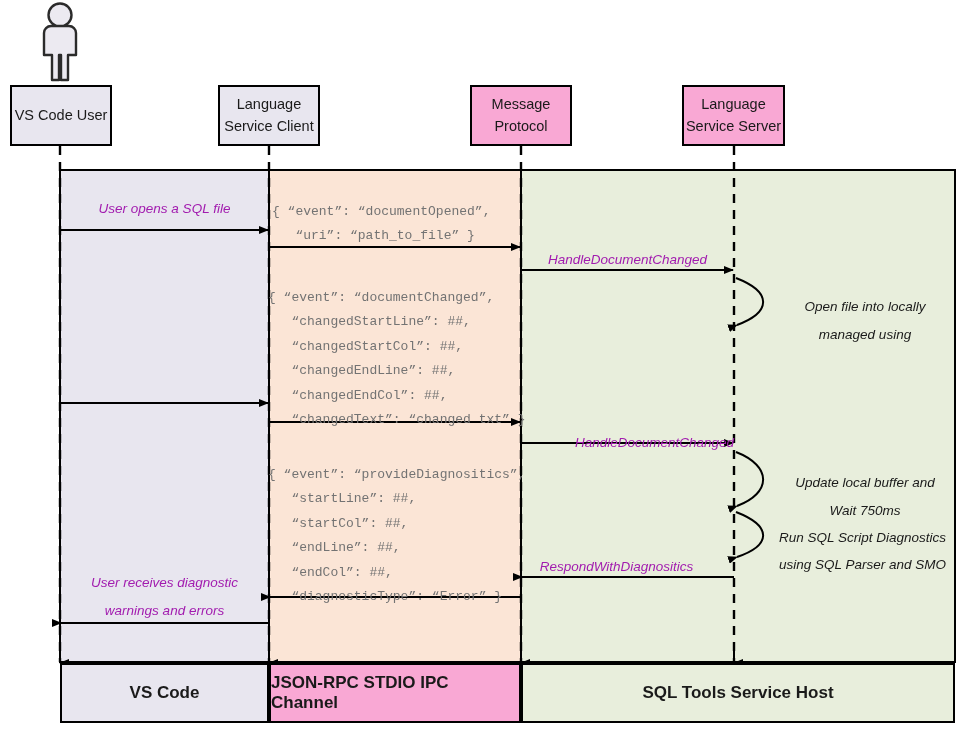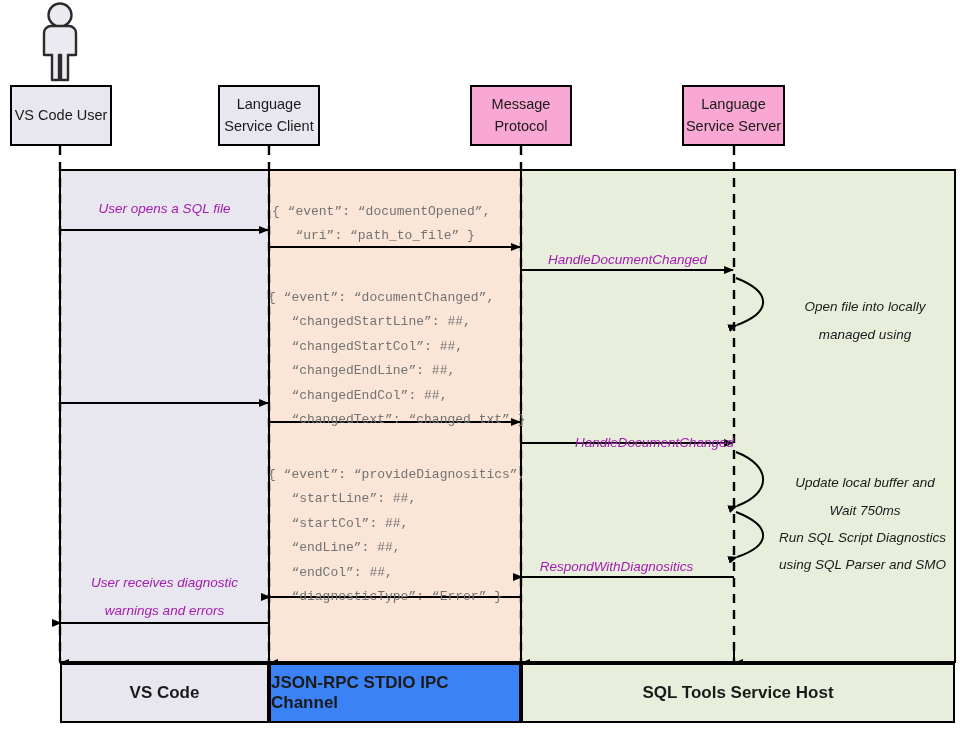--- a/index.html
+++ b/index.html
@@ -197,20 +197,20 @@
   <div class="json-block" style="left:268px; top:463px;">{ “event”: “provideDiagnositics”,
    “startLine”: ##,
    “startCol”: ##,
    “endLine”: ##,
    “endCol”: ##,
    “diagnosticType”: “Error” }</div>
 
   <div class="footer-cell" style="left:60px; top:663px; width:209px; height:60px; background:#e8e6ef;">
     <span>VS Code</span>
   </div>
-  <div class="footer-cell" style="left:269px; top:663px; width:252px; height:60px; background:#3b82f6;">
+  <div class="footer-cell" style="left:269px; top:663px; width:252px; height:60px; background:#f9a8d4;">
     <span>JSON-RPC STDIO IPC Channel</span>
   </div>
   <div class="footer-cell" style="left:521px; top:663px; width:434px; height:60px; background:#e8eedc;">
     <span>SQL Tools Service Host</span>
   </div>
 
 </div>
 
 </body></html>

